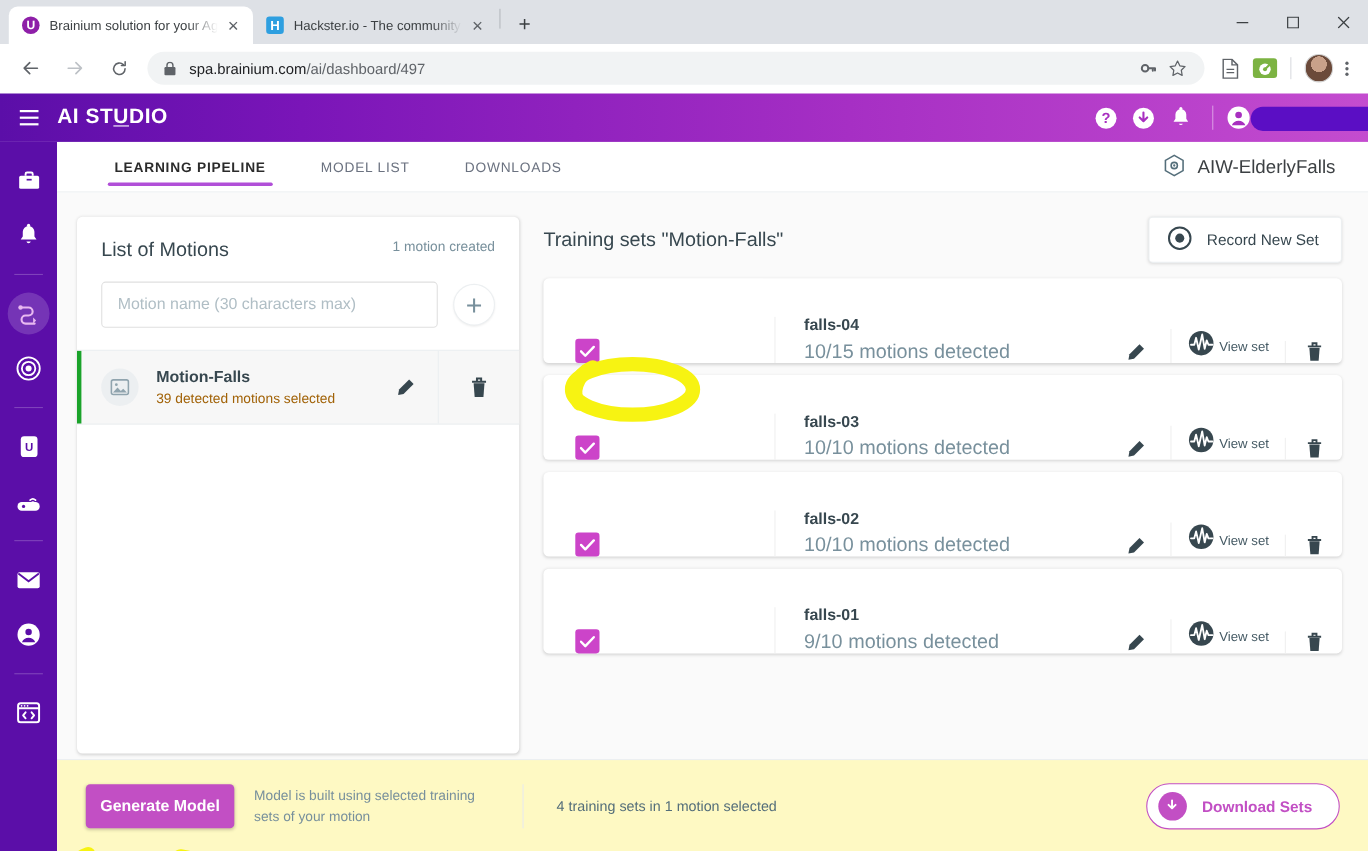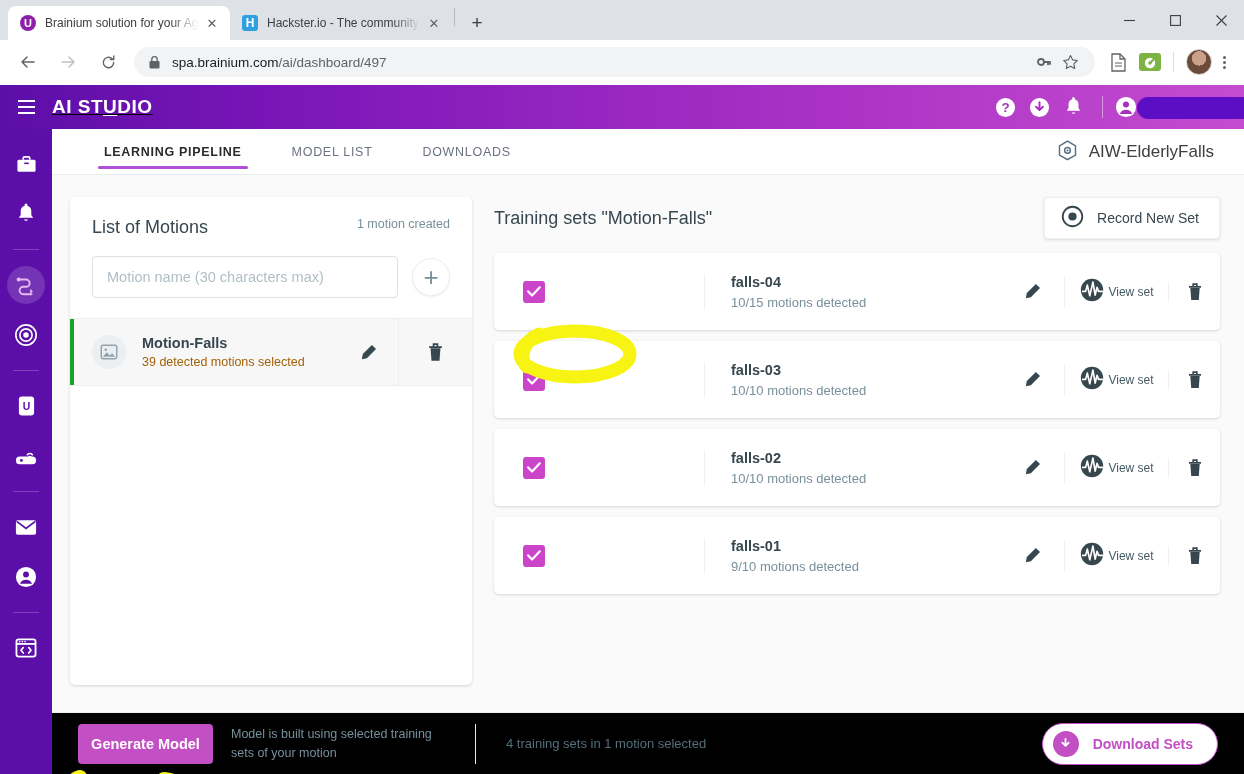--- a/index.html
+++ b/index.html
@@ -91,21 +91,21 @@
   }
   .kebab { width: 24px; display:flex; flex-direction: column; align-items:center; justify-content:center; gap:2px; }
   .kebab i { width:3px; height:3px; border-radius:50%; background:#5f6368; display:block; }
 
   
   .app { position: relative; width: 1244px; height: 689px; background: #ffffff; }
 
   .topbar {
     height: 44px;
     background: linear-gradient(to right, #5b0ea8 0%, #7a15b8 22%, #a62fc4 62%, #c44ccf 100%);
-    display: flex; align-items: center; position: relative; z-index: 4; text-decoration: underline;
+    display: flex; align-items: center; position: relative; z-index: 4;
   }
   .hamburger { width: 52px; display: flex; flex-direction: column; align-items: center; gap: 4px; }
   .hamburger i { display: block; width: 17px; height: 2px; background: #fff; }
   .brand {
     color: #fff; font-size: 19px; font-weight: bold; letter-spacing: .5px;
   }
   .brand u { text-decoration: underline; text-underline-offset: 2px; }
   .topright { margin-left: auto; display: flex; align-items: center; padding-right: 14px; }
   .top-ico { width: 34px; height: 34px; display:flex; align-items:center; justify-content:center; }
   .top-sep { width: 1px; height: 22px; background: rgba(255,255,255,.45); margin: 0 12px; }
@@ -222,39 +222,39 @@
     width: 22px; height: 22px; border-radius: 3px; background: #cc44c9;
     display: flex; align-items: center; justify-content: center; flex: 0 0 22px;
   }
   .cbx svg { display: block; }
   .selectall-label { font-size: 14px; color: #455a64; margin-left: 12px; }
 
   .sets { margin-top: 14px; display: flex; flex-direction: column; gap: 11px; }
   .set-row {
     height: 77px; background: #fff; border-radius: 5px;
     box-shadow: 0 1px 3px rgba(0,0,0,.15);
-    display: flex; align-items: center;
+    display: flex; align-items: flex-end;
   }
   .sr-cbx { width: 80px; flex: 0 0 80px; display: flex; align-items: center; justify-content: center; }
   .sr-gap { width: 130px; flex: 0 0 130px; border-left: 1px solid #f0f0f0; }
   .sr-main { flex: 1 1 auto; border-left: 1px solid #f0f0f0; display: flex; align-items: center; padding-left: 26px; }
   .sr-name { font-size: 14.5px; font-weight: bold; color: #37474f; }
-  .sr-sub { font-size: 13px; color: #78909c; margin-top: 5px; }
+  .sr-sub { font-size: 18px; color: #78909c; margin-top: 5px; }
   .sr-edit { width: 64px; flex: 0 0 64px; display: flex; align-items: center; justify-content: center; }
   .sr-view {
     width: 104px; flex: 0 0 104px; border-left: 1px solid #f0f0f0;
     display: flex; flex-direction: row; align-items: center; justify-content: center; gap: 3px;
   }
   .sr-view-lbl { font-size: 12px; color: #455a64; }
   .sr-del { width: 52px; flex: 0 0 52px; border-left: 1px solid #f0f0f0; display: flex; align-items: center; justify-content: center; }
 
   
   .footer {
-    position: absolute; left: 52px; right: 0; bottom: 0; height: 62px;
-    background: #000000; border-top: 1px solid #eceff1;
+    position: absolute; left: 52px; right: 0; bottom: 0; height: 84px;
+    background: #fef9c3; border-top: 1px solid #eceff1;
     display: flex; align-items: center; padding: 0 26px 0 26px; z-index: 3;
   }
   .gen-btn {
     width: 135px; height: 40px; border-radius: 4px; background: #c24fc4;
     color: #fff; font-size: 14.5px; font-weight: bold;
     display: flex; align-items: center; justify-content: center;
     box-shadow: 0 1px 3px rgba(0,0,0,.2); flex: 0 0 135px;
   }
   .gen-note { font-size: 12.5px; color: #78909c; margin-left: 18px; line-height: 1.5; width: 210px; }
   .f-sep { width: 1px; height: 40px; background: #e8eaed; margin: 0 30px 0 34px; }

